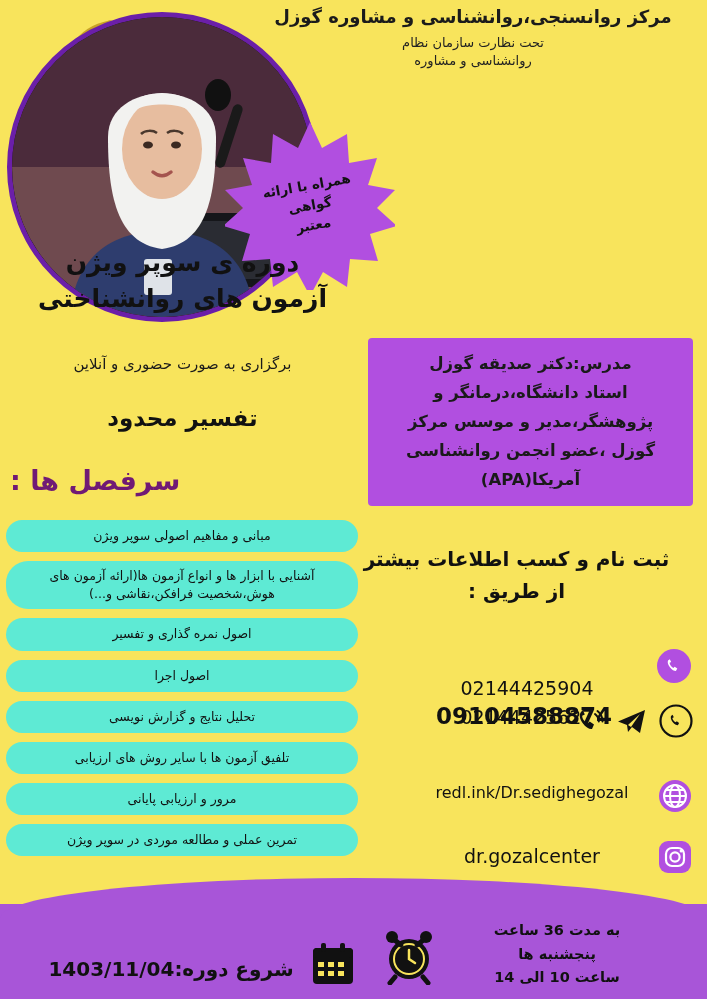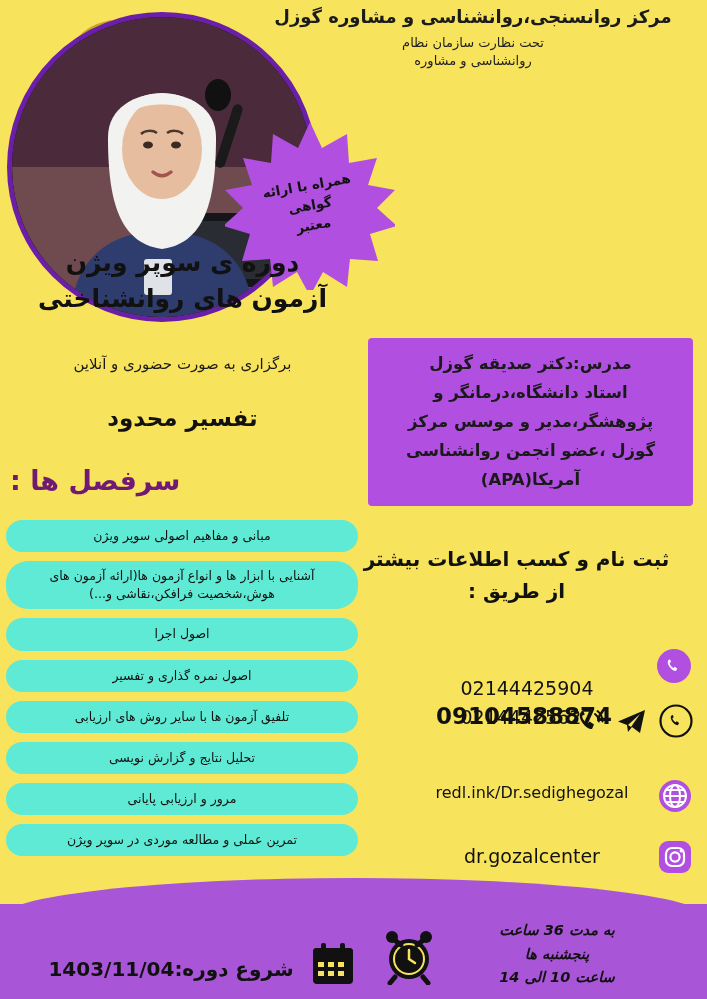--- a/index.html
+++ b/index.html
@@ -137,21 +137,21 @@
     background:#A855D8;border-radius:50% 50% 0 0 / 100% 100% 0 0;
   }
   .start-date{
     position:absolute;bottom:18px;left:16px;width:310px;
     text-align:center;direction:rtl;
     font-size:20px;font-weight:bold;color:#111;
   }
   .icon-cal{position:absolute;bottom:12px;left:310px;width:46px;height:46px;}
   .duration{
     position:absolute;bottom:10px;right:30px;width:240px;text-align:center;
-    direction:rtl;font-size:14.5px;font-weight:bold;color:#111;line-height:1.6;font-style:italic;
+    direction:rtl;font-size:14.5px;font-weight:bold;color:#111;line-height:1.6;
   }
   .icon-clock{position:absolute;bottom:14px;right:268px;width:60px;height:60px;}
 </style>
 </head>
 <body>
 
 <div class="poster">
 
   <div class="header-text">
     <div class="header-title">مرکز روانسنجی،روانشناسی و مشاوره گوزل</div>
@@ -225,24 +225,24 @@
     <div>دوره ی سوپر ویژن</div>
     <div>آزمون های روانشناختی</div>
   </div>
   <div class="delivery">برگزاری به صورت حضوری و آنلاین</div>
   <div class="capacity">تفسیر محدود</div>
   <div class="syllabus-title">سرفصل ها :</div>
 
   <div class="pills">
     <div class="pill">مبانی و مفاهیم اصولی سوپر ویژن</div>
     <div class="pill tall">آشنایی با ابزار ها و انواع آزمون ها(ارائه آزمون های هوش،شخصیت فرافکن،نقاشی و...)</div>
+    <div class="pill">اصول نمره گذاری و تفسیر</div>
     <div class="pill">اصول اجرا</div>
-    <div class="pill">اصول نمره گذاری و تفسیر</div>
+    <div class="pill">تحلیل نتایج و گزارش نویسی</div>
     <div class="pill">تلفیق آزمون ها با سایر روش های ارزیابی</div>
-    <div class="pill">تحلیل نتایج و گزارش نویسی</div>
     <div class="pill">مرور و ارزیابی پایانی</div>
     <div class="pill">تمرین عملی و مطالعه موردی در سوپر ویژن</div>
   </div>
 
   <div class="teacher-box">
     <div>مدرس:دکتر صدیقه گوزل</div>
     <div>استاد دانشگاه،درمانگر و</div>
     <div>پژوهشگر،مدیر و موسس مرکز</div>
     <div>گوزل ،عضو انجمن روانشناسی</div>
     <div>آمریکا(APA)</div>

